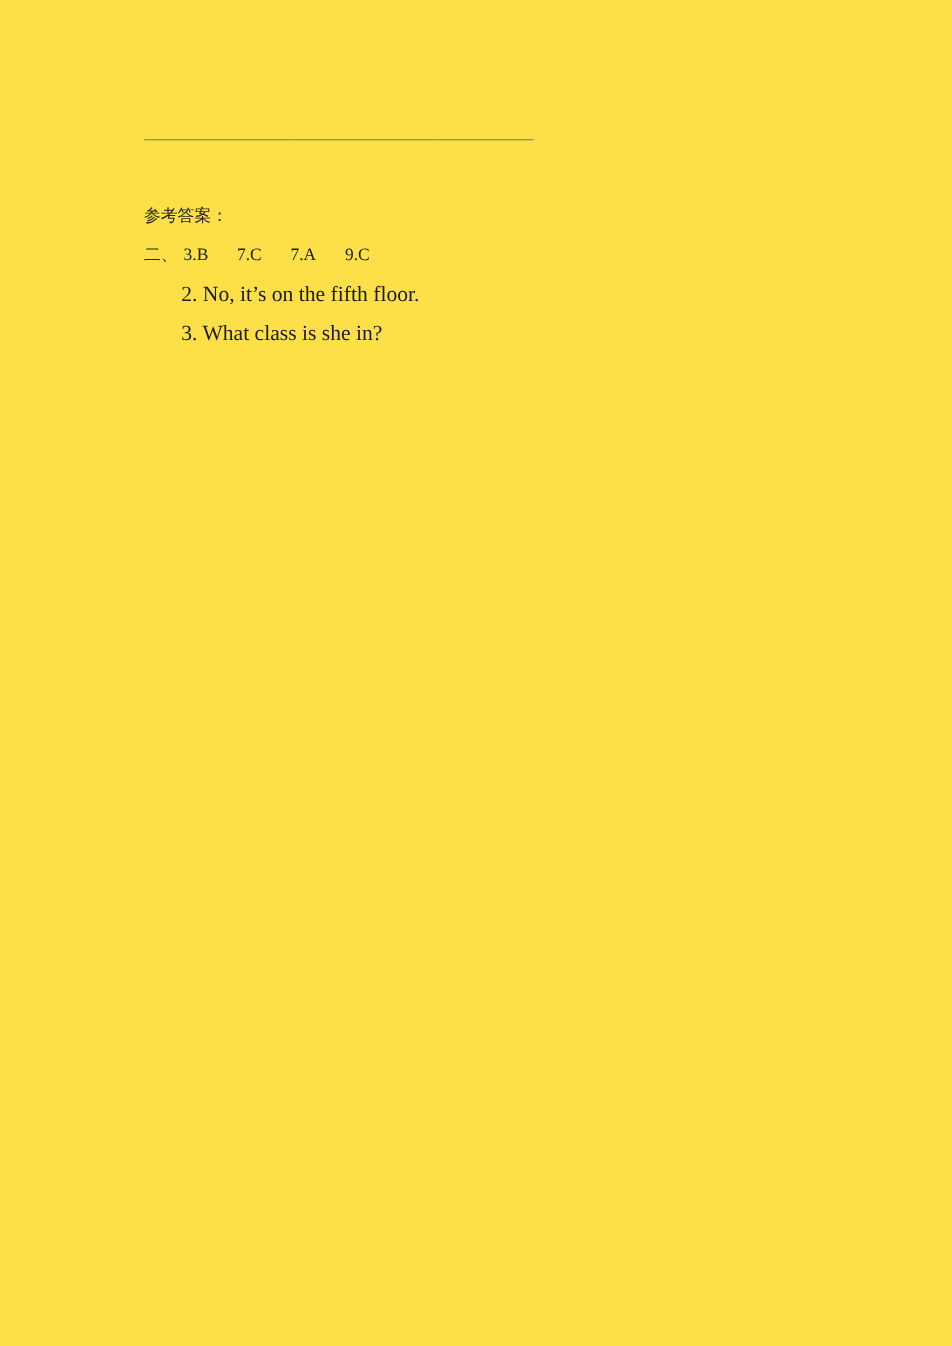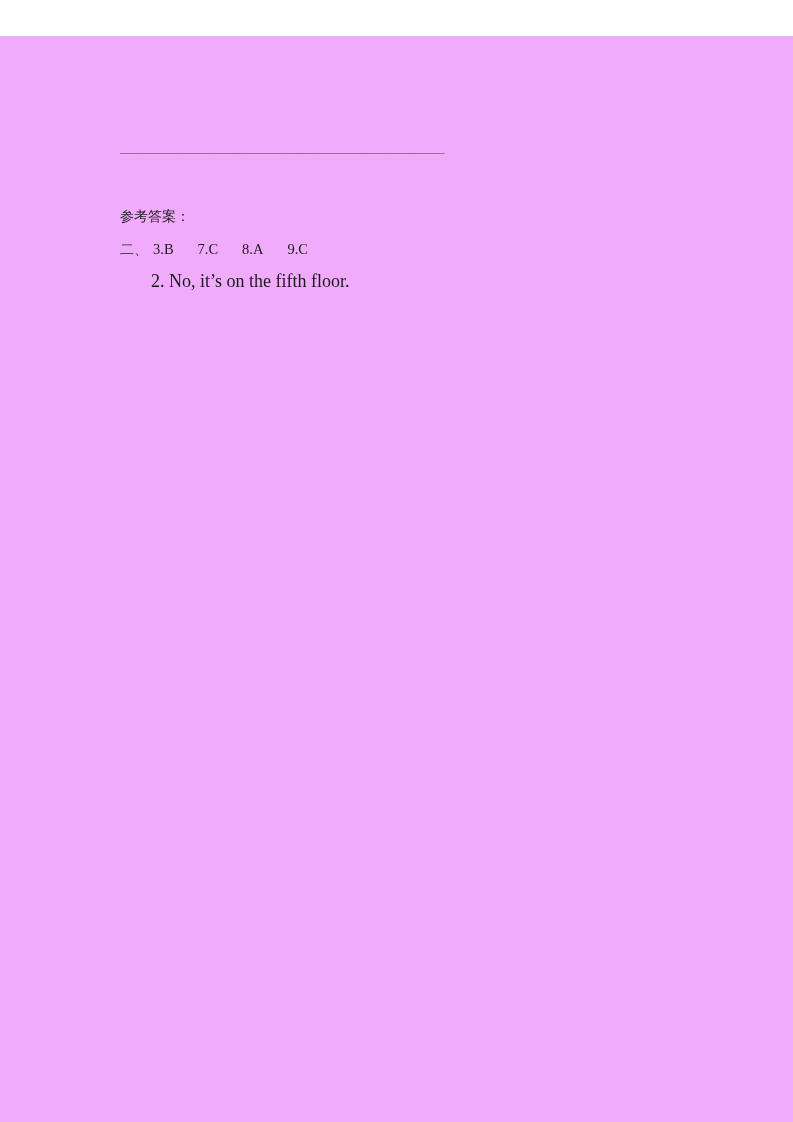--- a/index.html
+++ b/index.html
@@ -12,22 +12,21 @@
     height: 1122px;
     position: relative;
     font-family: "Liberation Serif", "DejaVu Serif", serif;
     color: #1a1a1a;
     overflow: hidden;
   }
 
   .page {
     position: absolute;
     inset: 0;
-    background: #f0abfc;
-    margin-top: 36px;
+    background: #fde047;
   }
 
   .content {
     position: absolute;
     left: 120px;
     top: 100px;
     width: 560px;
   }
 
   
@@ -101,22 +100,23 @@
 
 <div class="page">
   <div class="content">
 
     <div class="rule-row">______________________________________________</div>
 
     <div class="heading">参考答案：</div>
 
 
     <div class="ans-line">
-      <span class="cn-marker">二、</span><span class="gap-after-marker"></span><span>3.B</span><span class="gap-mid"></span><span>7.C</span><span class="gap-mid"></span><span>8.A</span><span class="gap-mid"></span><span>9.C</span>
+      <span class="cn-marker">二、</span><span class="gap-after-marker"></span><span>3.B</span><span class="gap-mid"></span><span>7.C</span><span class="gap-mid"></span><span>7.A</span><span class="gap-mid"></span><span>9.C</span>
     </div>
 
 
     <div class="sub-item">2. No, it’s on the fifth floor.</div>
 
+    <div class="sub-item">3. What class is she in?</div>
 
 
   </div>
 </div>
 
 </body></html>

